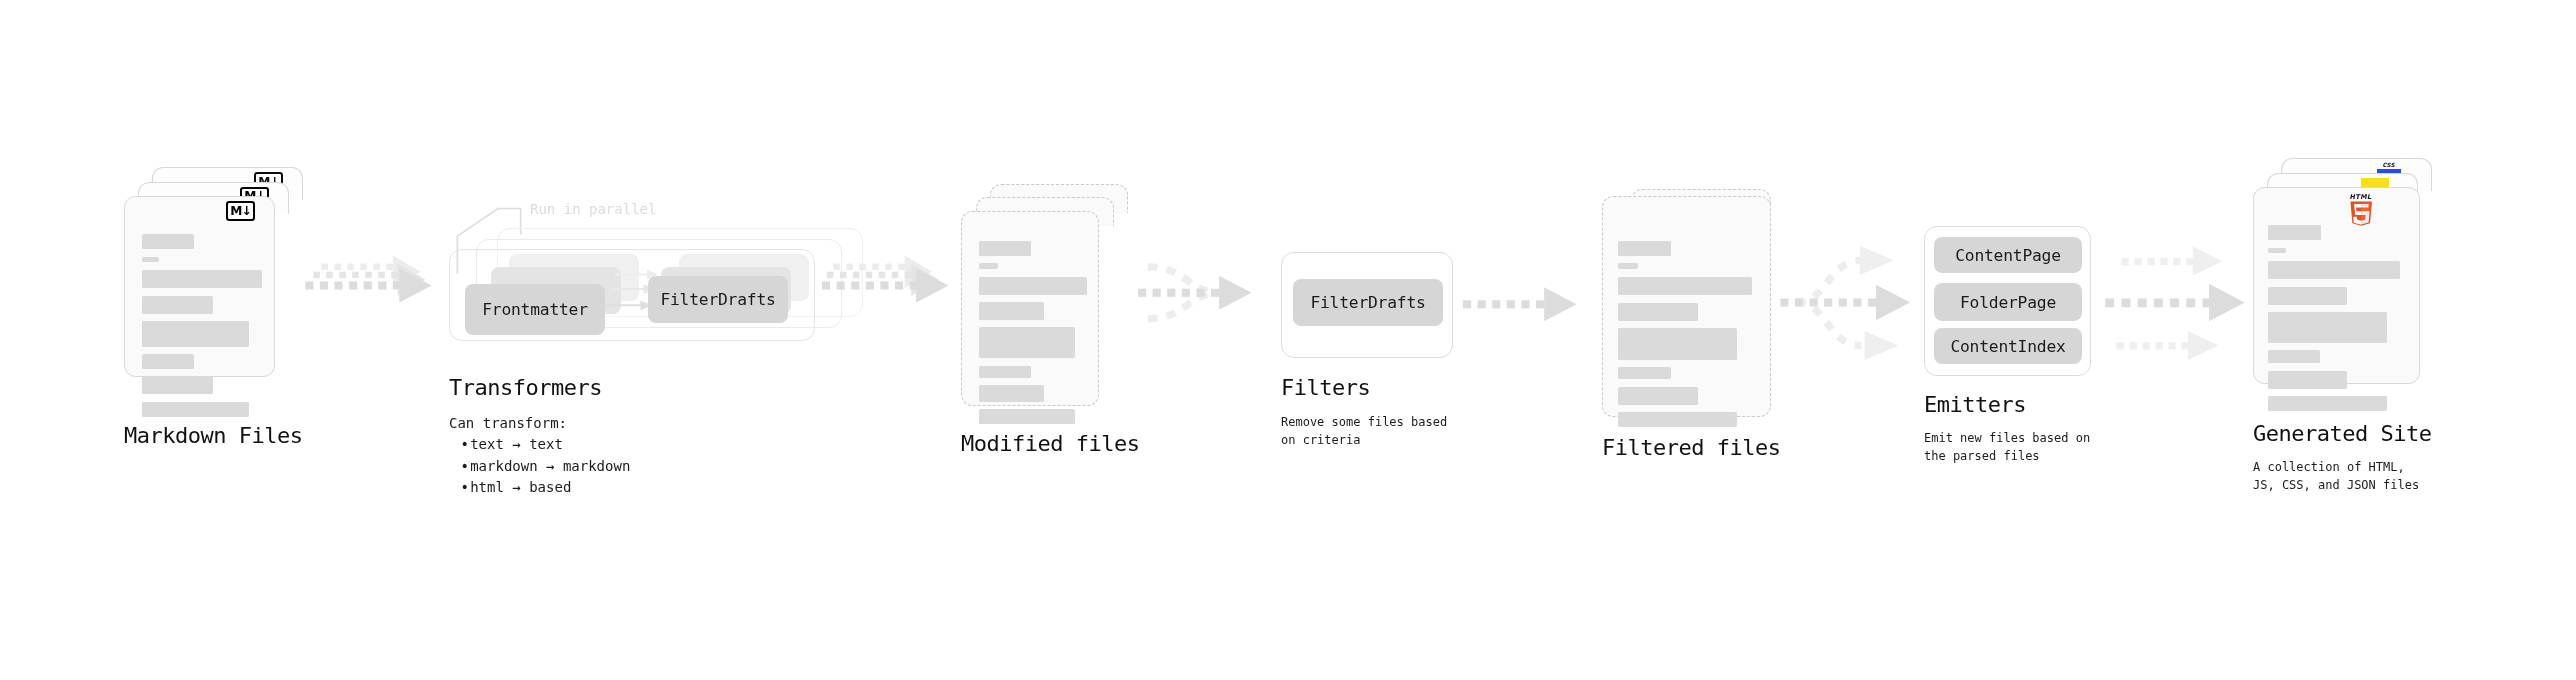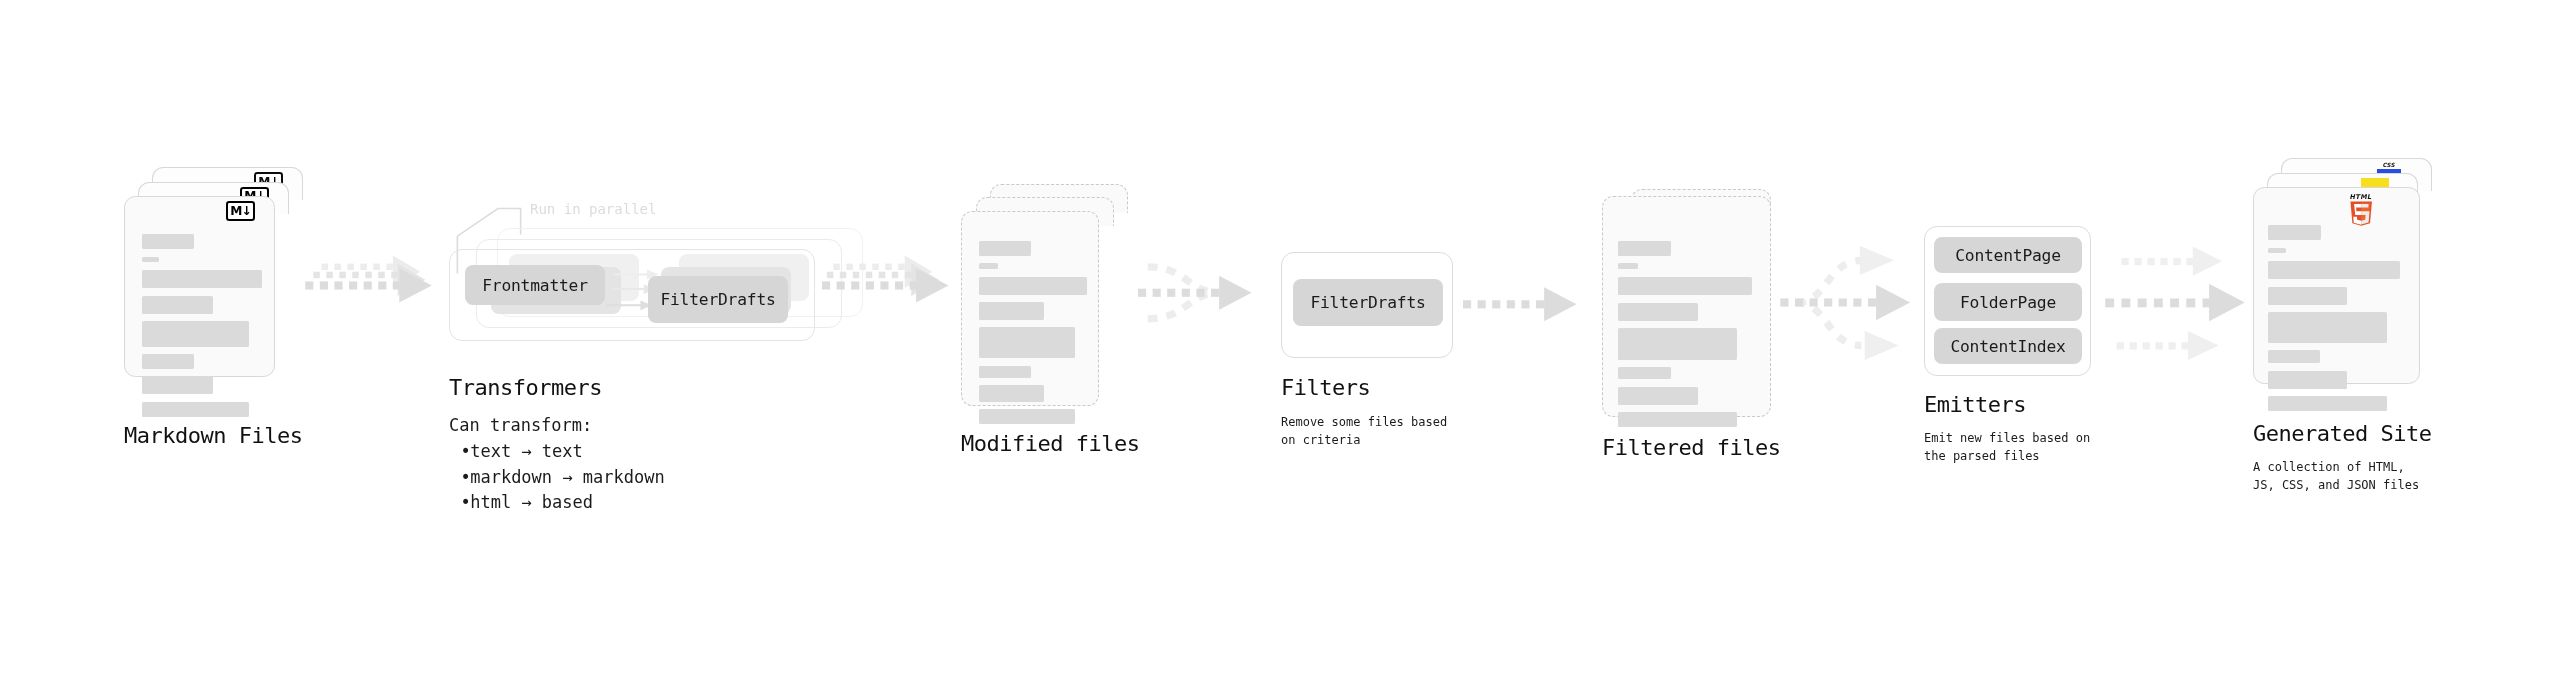--- a/index.html
+++ b/index.html
@@ -123,21 +123,21 @@
   }
   .subtitle {
     position: absolute;
     font-size: 12px;
     line-height: 1.52;
     color: #1b1b1b;
     white-space: pre-line;
   }
   .bullets {
     position: absolute;
-    font-size: 17px;
+    font-size: 14px;
     line-height: 1.52;
     color: #1b1b1b;
   }
   .bullets .b-head { white-space: nowrap; }
   .bullets ul { margin: 0; padding: 0 0 0 11.4px; list-style: none; }
   .bullets li { white-space: nowrap; position: relative; padding-left: 9.8px;}
   .bullets li::before {
     content: "\2022";
     position: absolute; left: 0; top: 0;
   }
@@ -238,21 +238,21 @@
       <g stroke="#e8e8e8" stroke-width="2.5" fill="none">
         <line x1="0" y1="26" x2="42" y2="26"></line>
           <polygon points="40,20 54,26 40,32" fill="#e8e8e8" stroke="none"></polygon>
       </g>
       <g stroke="#dedede" stroke-width="2.5" fill="none">
         <line x1="-6" y1="46" x2="38" y2="46"></line>
           <polygon points="36,40 50,46 36,52" fill="#dedede" stroke="none"></polygon>
       </g>
     </svg>
 
-    <div class="chip" style="left:465px; top:265px; width:140px; height:40px;">Frontmatter</div>
+    <div class="chip" style="left:465px; top:284px; width:140px; height:51px;">Frontmatter</div>
     <div class="chip" style="left:648px; top:276px; width:140px; height:47px;">FilterDrafts</div>
   </div>
 
   <div class="title" style="left:449px; top:375px;">Transformers</div>
 
   <div class="bullets" style="left:449px; top:413px;">
     <div class="b-head">Can transform:</div>
     <ul>
       <li>text → text</li>
       <li>markdown → markdown</li>

